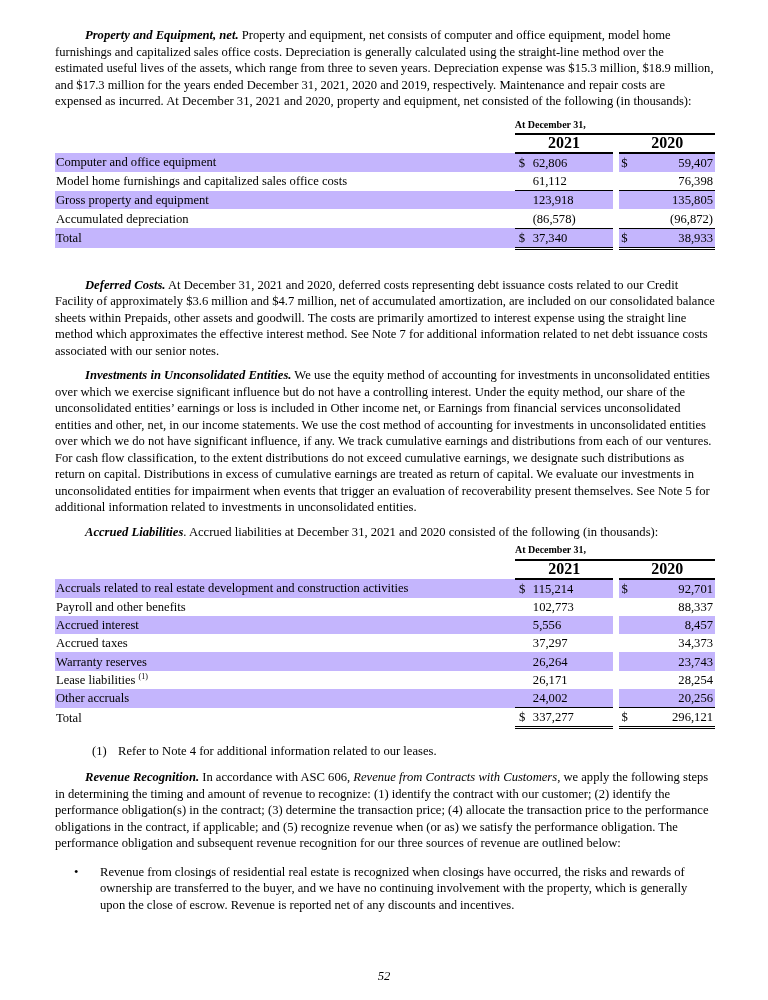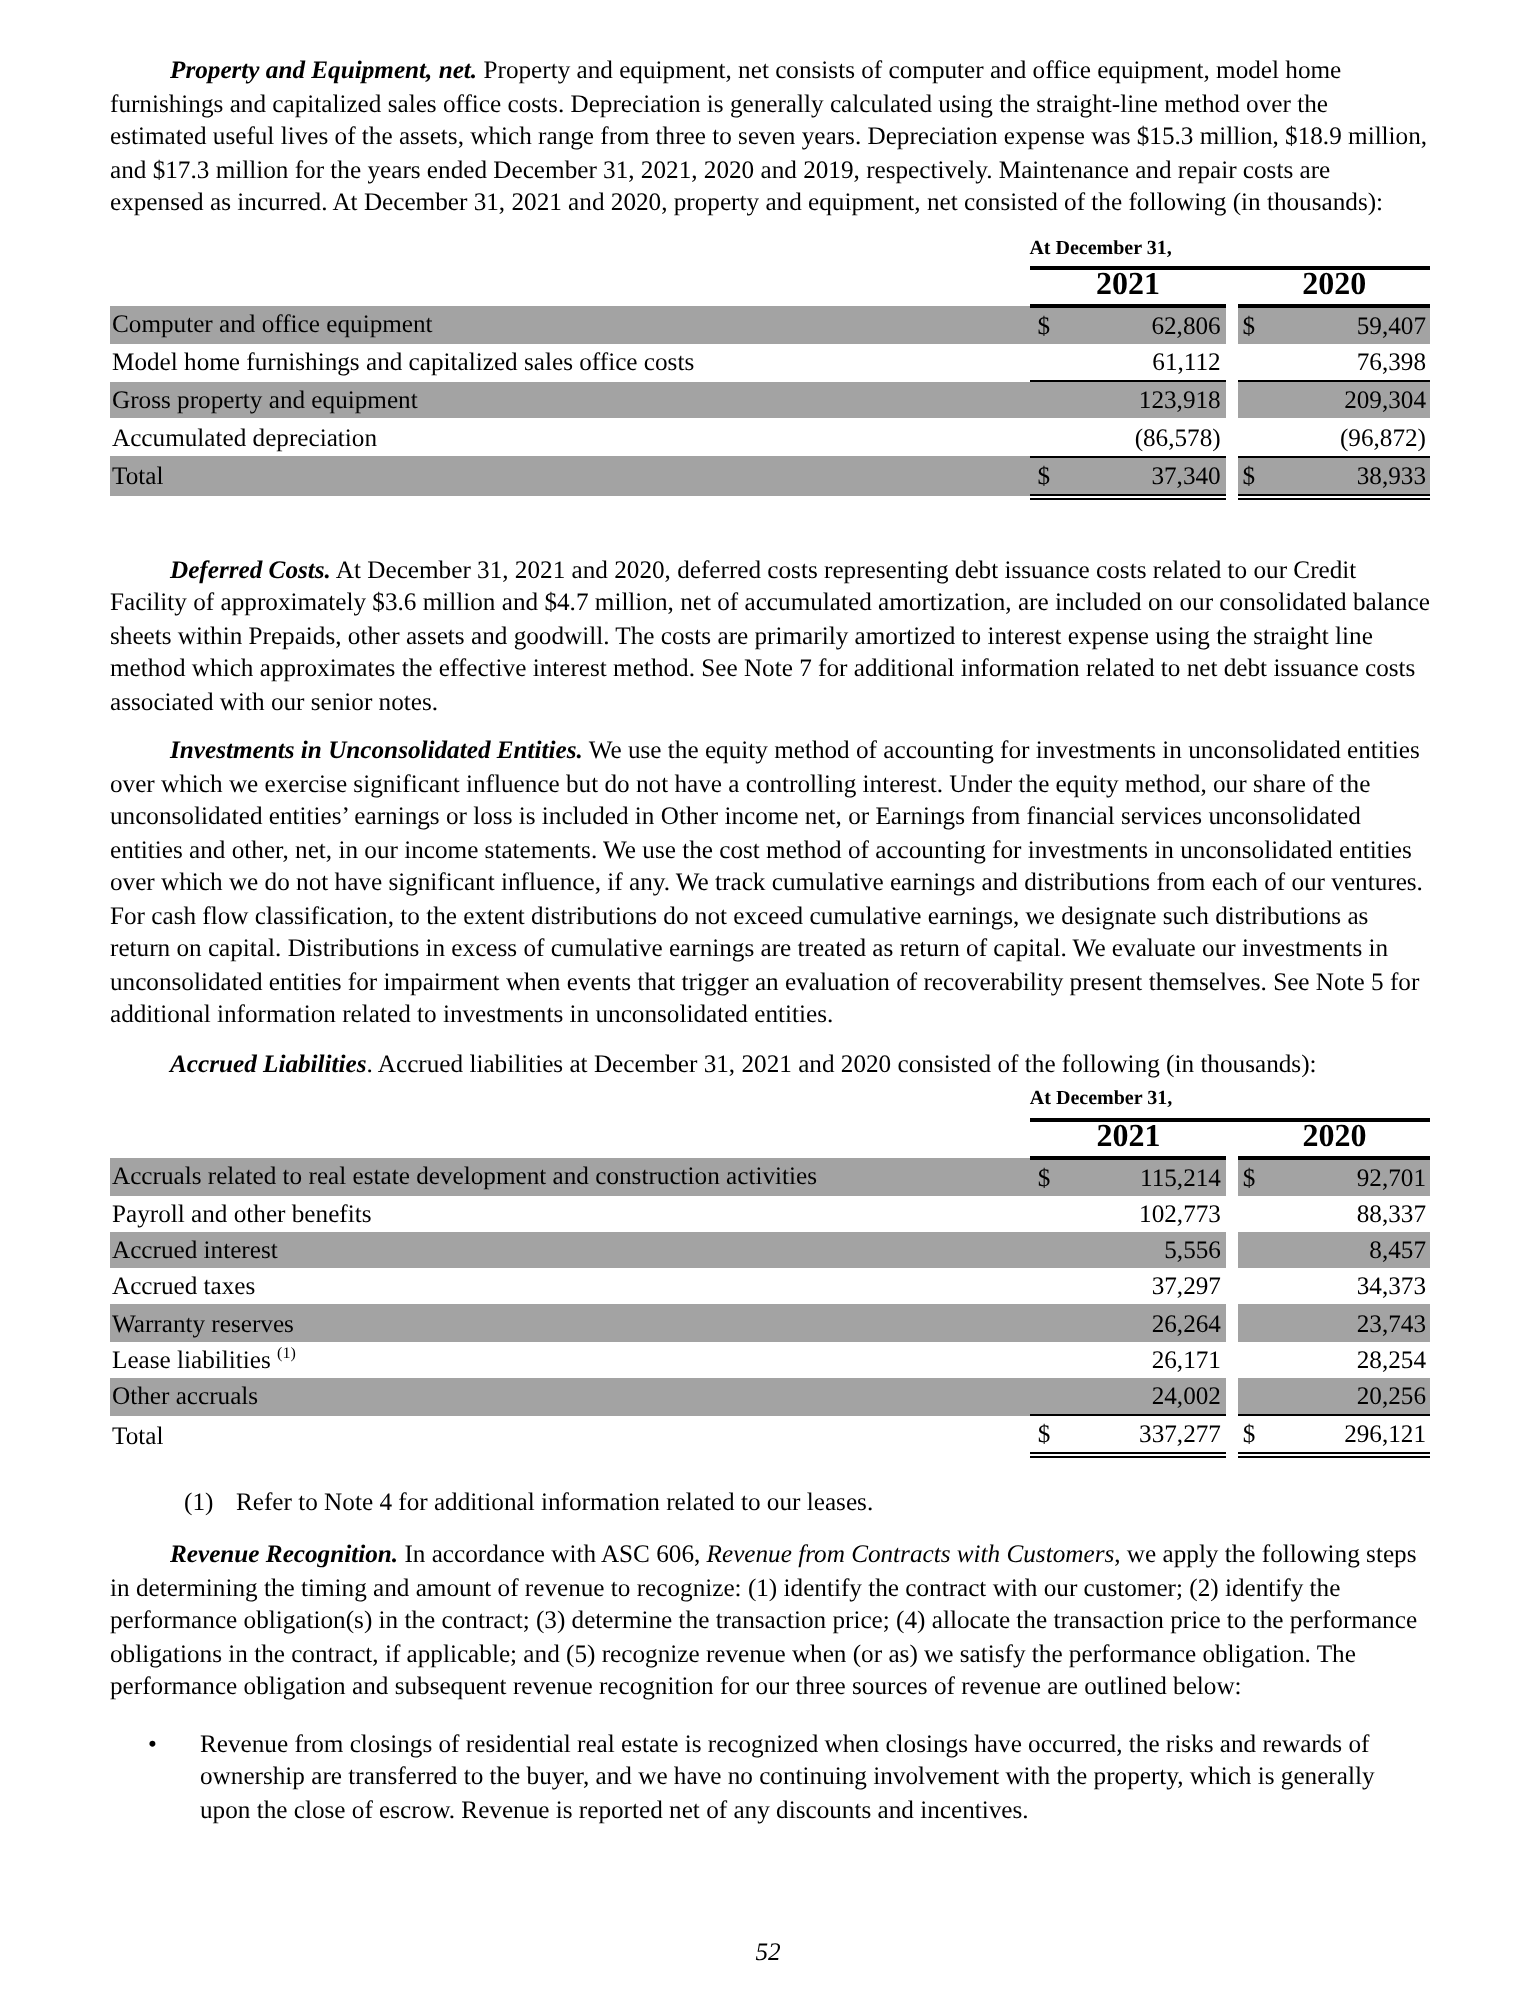--- a/index.html
+++ b/index.html
@@ -7,25 +7,25 @@
     width: 768px; height: 1000px; position: relative; overflow: hidden;
     font-family: "Liberation Serif", serif; color: #000; font-size: 12.6px;
   }
   .page { position: absolute; left: 55px; top: 27px; width: 660px; }
   p.para { margin: 0; line-height: 16.5px; text-indent: 30px; text-align: left; }
   .lead { font-weight: bold; font-style: italic; }
   .ital { font-style: italic; }
 
   table.fin { border-collapse: collapse; width: 660px; font-size: 12.6px; }
   table.fin td { padding: 0; height: 18.2px; line-height: 18px; white-space: nowrap; }
-  table.fin tr.shade td.c { background: #a3a3a3; }
+  table.fin tr.shade td.c { background: #c4b5fd; }
   td.lbl { width: 440px; padding-left: 1px !important; }
   td.gap { width: 20px; }
   td.sym { width: 14px; text-align: left; padding-left: 4px !important; }
-  td.val { width: 78px; text-align: right; padding-right: 3px !important; }
+  td.val { width: 78px; padding-right: 3px !important; }
   td.sep { width: 6px; background: #fff !important; }
   td.sym2 { width: 14px; text-align: left; padding-left: 2px !important; }
   td.val2 { width: 78px; text-align: right; padding-right: 2px !important; }
   .hdr-top { font-weight: bold; font-size: 10px; text-align: left; height: 15px !important; line-height: 15px !important; }
   .hdr-yr { font-weight: bold; font-size: 16px; text-align: center; height: 16px !important; line-height: 16px !important; border-top: 2px solid #000; }
   .yrline { border-bottom: 2px solid #000; }
   .topline td.bt { border-top: 1.5px solid #000; }
   .dbl { border-bottom: 3px double #000; }
   .indent-total { padding-left: 30px !important; }
   sup { font-size: 8px; vertical-align: 5px; line-height: 0; }
@@ -76,21 +76,21 @@
       <td class="sym2"></td>
           <td class="val2">76,398</td>
     </tr>
     <tr class="shade topline">
       <td class="lbl c">Gross property and equipment</td>
           <td class="gap c"></td>
       <td class="sym c bt"></td>
           <td class="val c bt">123,918</td>
       <td class="sep"></td>
       <td class="sym2 c bt"></td>
-          <td class="val2 c bt">209,304</td>
+          <td class="val2 c bt">135,805</td>
     </tr>
     <tr>
       <td class="lbl">Accumulated depreciation</td>
           <td class="gap"></td>
       <td class="sym"></td>
           <td class="val">(86,578)</td>
       <td class="sep"></td>
       <td class="sym2"></td>
           <td class="val2">(96,872)</td>
     </tr>

